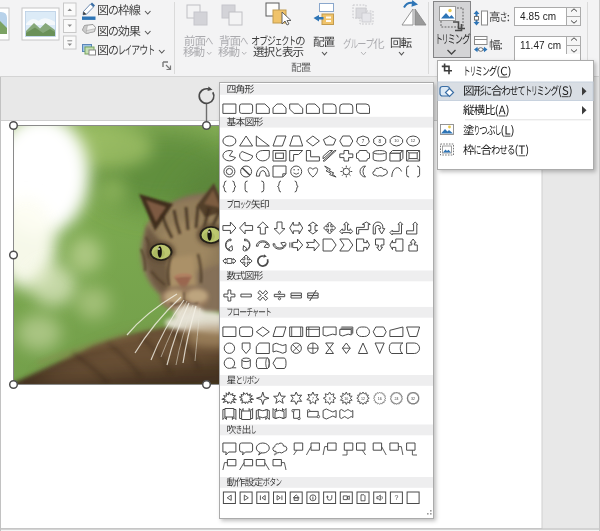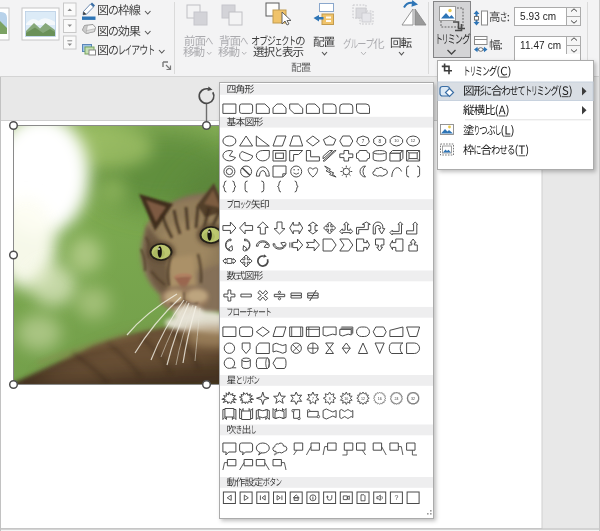--- a/index.html
+++ b/index.html
@@ -158,21 +158,21 @@
 <path d="M14.5 43.5 L11 40.8 L11 42.6 L9.5 42.6 L9.5 44.4 L11 44.4 L11 46.2Z" fill="#2e75b6"></path>
 <ellipse cx="7.75" cy="43.5" rx="2.2" ry="1.8" fill="#fff" stroke="#666" stroke-width="0.9"></ellipse>
 </svg>
     <svg style="position:absolute;left:489px;top:11.9px;overflow:visible" width="23" height="15">
       <path transform="translate(0,9.0)" d="M0.8 -8.6H10.7V-7.8H0.8ZM5.2 -9.7H6.1V-8.2H5.2ZM1.3 -4.1H9.8V-3.3H2.1V0.9H1.3ZM9.5 -4.1H10.3V-0.1Q10.3 0.2 10.2 0.5Q10.1 0.7 9.8 0.8Q9.6 0.9 9.1 0.9Q8.6 0.9 7.9 0.9Q7.9 0.7 7.8 0.5Q7.7 0.3 7.6 0.1Q8.2 0.1 8.6 0.1Q9.1 0.1 9.2 0.1Q9.4 0.1 9.4 0.0Q9.5 -0.0 9.5 -0.1ZM3.6 -2.6H4.3V0.4H3.6ZM4.0 -2.6H7.9V-0.2H4.0V-0.8H7.2V-2.0H4.0ZM3.5 -6.5V-5.4H8.0V-6.5ZM2.7 -7.2H8.9V-4.8H2.7Z M14.8 -8.2Q14.8 -8.3 14.7 -8.6Q14.7 -8.8 14.6 -9.1L15.3 -9.2Q15.3 -8.8 15.4 -8.4Q15.5 -8.0 15.6 -7.6Q15.7 -7.1 15.8 -6.8Q15.9 -6.0 16.2 -5.3Q16.5 -4.5 16.8 -4.0Q16.8 -3.9 16.9 -3.7Q17.0 -3.6 17.1 -3.4L16.8 -2.8Q16.6 -2.8 16.4 -2.9Q16.2 -2.9 15.9 -3.0Q15.6 -3.0 15.3 -3.0Q15.1 -3.1 14.8 -3.1L14.9 -3.9Q15.1 -3.8 15.4 -3.8Q15.6 -3.8 15.9 -3.7Q16.1 -3.7 16.2 -3.7Q16.1 -4.1 15.9 -4.5Q15.7 -5.0 15.5 -5.6Q15.3 -6.1 15.2 -6.6Q15.0 -7.1 14.9 -7.5Q14.9 -7.9 14.8 -8.2ZM11.9 -7.3Q12.5 -7.1 13.2 -7.1Q13.8 -7.1 14.4 -7.1Q14.9 -7.1 15.4 -7.2Q15.7 -7.2 16.1 -7.3Q16.4 -7.4 16.8 -7.5Q17.1 -7.6 17.4 -7.8L17.5 -6.9Q17.2 -6.8 16.9 -6.7Q16.6 -6.6 16.2 -6.5Q15.9 -6.4 15.6 -6.4Q14.8 -6.2 13.9 -6.2Q12.9 -6.2 11.9 -6.3ZM13.1 -3.6Q12.9 -3.2 12.8 -2.8Q12.7 -2.4 12.7 -2.0Q12.7 -1.2 13.2 -0.8Q13.7 -0.4 14.6 -0.4Q15.2 -0.4 15.7 -0.5Q16.3 -0.5 16.7 -0.7L16.7 0.2Q16.3 0.3 15.8 0.4Q15.2 0.5 14.6 0.5Q13.8 0.5 13.2 0.2Q12.7 -0.1 12.4 -0.6Q12.1 -1.1 12.1 -1.9Q12.1 -2.4 12.2 -2.8Q12.3 -3.3 12.5 -3.8Z M19.3 -4.5Q19.0 -4.5 18.8 -4.7Q18.6 -4.9 18.6 -5.3Q18.6 -5.7 18.8 -5.9Q19.0 -6.1 19.3 -6.1Q19.6 -6.1 19.8 -5.9Q20.1 -5.7 20.1 -5.3Q20.1 -4.9 19.8 -4.7Q19.6 -4.5 19.3 -4.5ZM19.3 0.2Q19.0 0.2 18.8 -0.1Q18.6 -0.3 18.6 -0.6Q18.6 -1.0 18.8 -1.2Q19.0 -1.5 19.3 -1.5Q19.6 -1.5 19.8 -1.2Q20.1 -1.0 20.1 -0.6Q20.1 -0.3 19.8 -0.1Q19.6 0.2 19.3 0.2Z" fill="#404040"></path>
     </svg>
     <svg style="position:absolute;left:489px;top:39.9px;overflow:visible" width="16" height="15">
       <path transform="translate(0,9.0)" d="M2.3 -9.7H3.0V0.9H2.3ZM0.8 -7.5H4.3V-6.7H1.4V-1.5H0.8ZM3.9 -7.5H4.6V-2.4Q4.6 -2.2 4.5 -2.0Q4.5 -1.8 4.3 -1.7Q4.2 -1.6 4.0 -1.6Q3.8 -1.6 3.5 -1.6Q3.4 -1.7 3.4 -1.9Q3.3 -2.2 3.2 -2.3Q3.4 -2.3 3.6 -2.3Q3.7 -2.3 3.8 -2.3Q3.9 -2.3 3.9 -2.4ZM5.0 -9.1H10.9V-8.3H5.0ZM6.3 -6.8V-5.5H9.6V-6.8ZM5.5 -7.5H10.3V-4.8H5.5ZM5.4 -2.1H10.5V-1.4H5.4ZM5.4 -0.2H10.5V0.5H5.4ZM5.0 -3.9H10.8V0.9H10.0V-3.2H5.8V0.9H5.0ZM7.5 -3.6H8.2V0.3H7.5Z M12.2 -4.5Q11.9 -4.5 11.6 -4.7Q11.4 -4.9 11.4 -5.3Q11.4 -5.7 11.6 -5.9Q11.9 -6.1 12.2 -6.1Q12.5 -6.1 12.7 -5.9Q12.9 -5.7 12.9 -5.3Q12.9 -4.9 12.7 -4.7Q12.5 -4.5 12.2 -4.5ZM12.2 0.2Q11.9 0.2 11.6 -0.1Q11.4 -0.3 11.4 -0.6Q11.4 -1.0 11.6 -1.2Q11.9 -1.5 12.2 -1.5Q12.5 -1.5 12.7 -1.2Q12.9 -1.0 12.9 -0.6Q12.9 -0.3 12.7 -0.1Q12.5 0.2 12.2 0.2Z" fill="#404040"></path>
     </svg>
     <div class="abs" style="left:514px;top:7px;width:67px;height:19px;background:#fff;border:1px solid #ababab">
-      <div class="abs" style="left:5px;top:2.5px;font-size:10px;color:#1e1e1e;letter-spacing:0.1px">5.93 cm</div>
+      <div class="abs" style="left:5px;top:2.5px;font-size:10px;color:#1e1e1e;letter-spacing:0.1px">4.85 cm</div>
       <div class="abs" style="right:0;top:0;width:14px;height:17px;border-left:1px solid #ababab;background:#f6f6f6"><svg width="14" height="17">
           <path d="M4 3.5 L7 0.8 L10 3.5" stroke="#444" fill="none" stroke-width="1"></path>
           <line x1="0" y1="8.5" x2="14" y2="8.5" stroke="#ababab" stroke-width="1"></line>
           <path d="M4 12.5 L7 15.2 L10 12.5" stroke="#444" fill="none" stroke-width="1"></path>
         </svg></div>
     </div>
     <div class="abs" style="left:514px;top:36px;width:67px;height:35px;background:#fff;border:1px solid #ababab">
       <div class="abs" style="left:5px;top:2.5px;font-size:10px;color:#1e1e1e;letter-spacing:0.1px">11.47 cm</div>
       <div class="abs" style="right:0;top:0;width:14px;height:17px;border-left:1px solid #ababab;background:#f6f6f6"><svg width="14" height="17">
           <path d="M4 3.5 L7 0.8 L10 3.5" stroke="#444" fill="none" stroke-width="1"></path>

